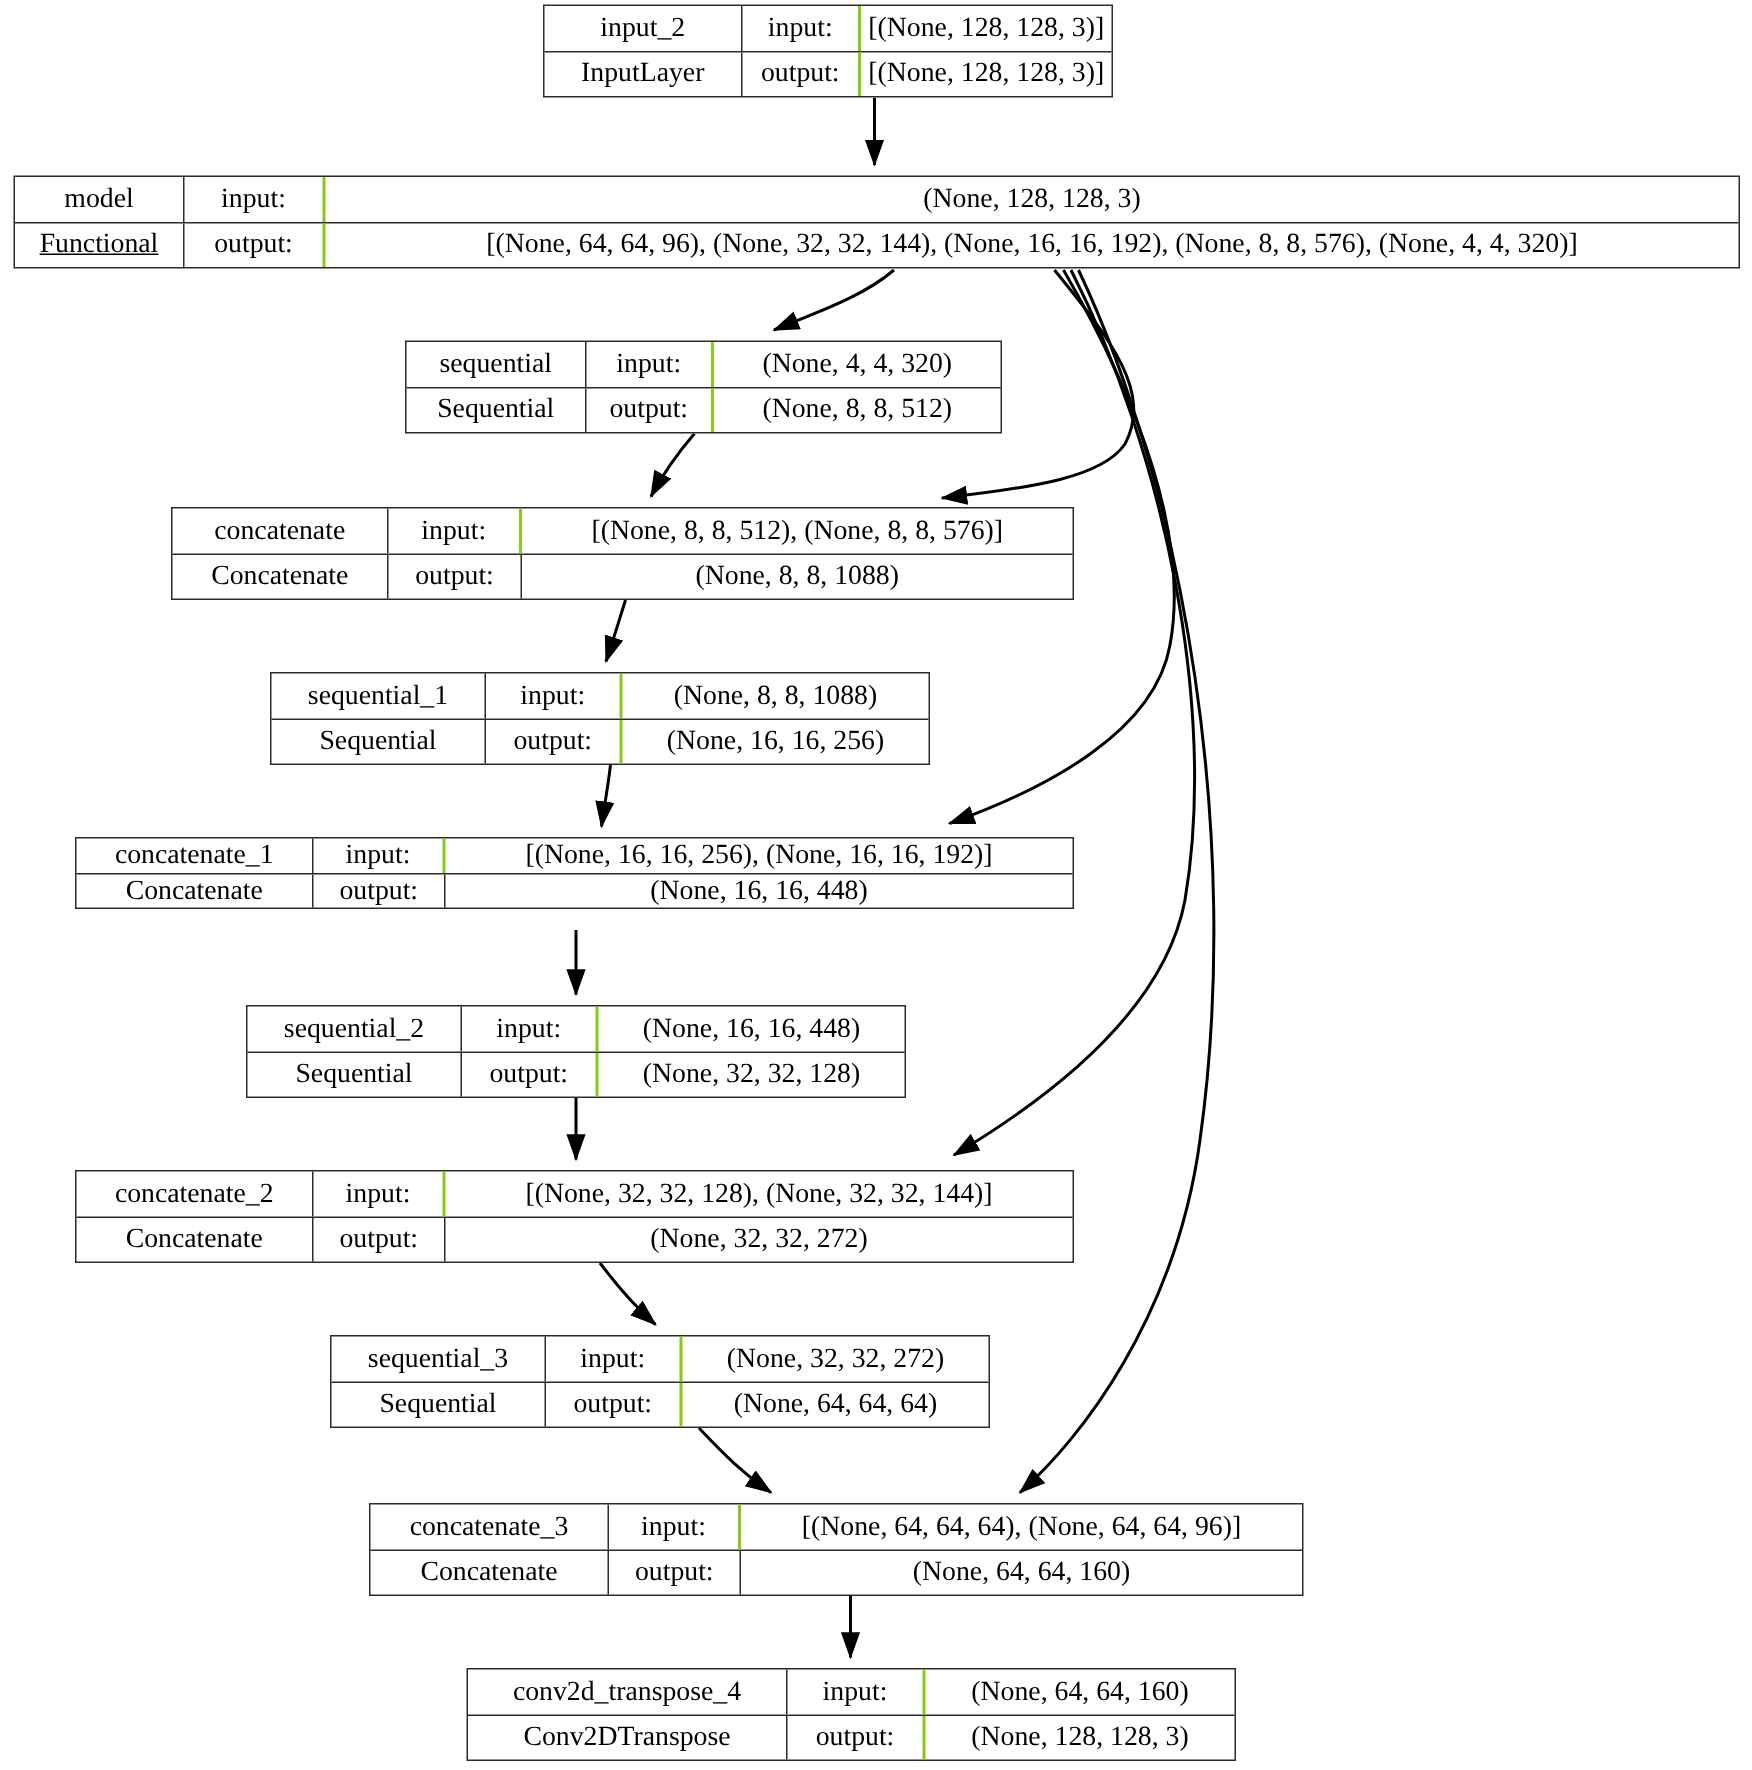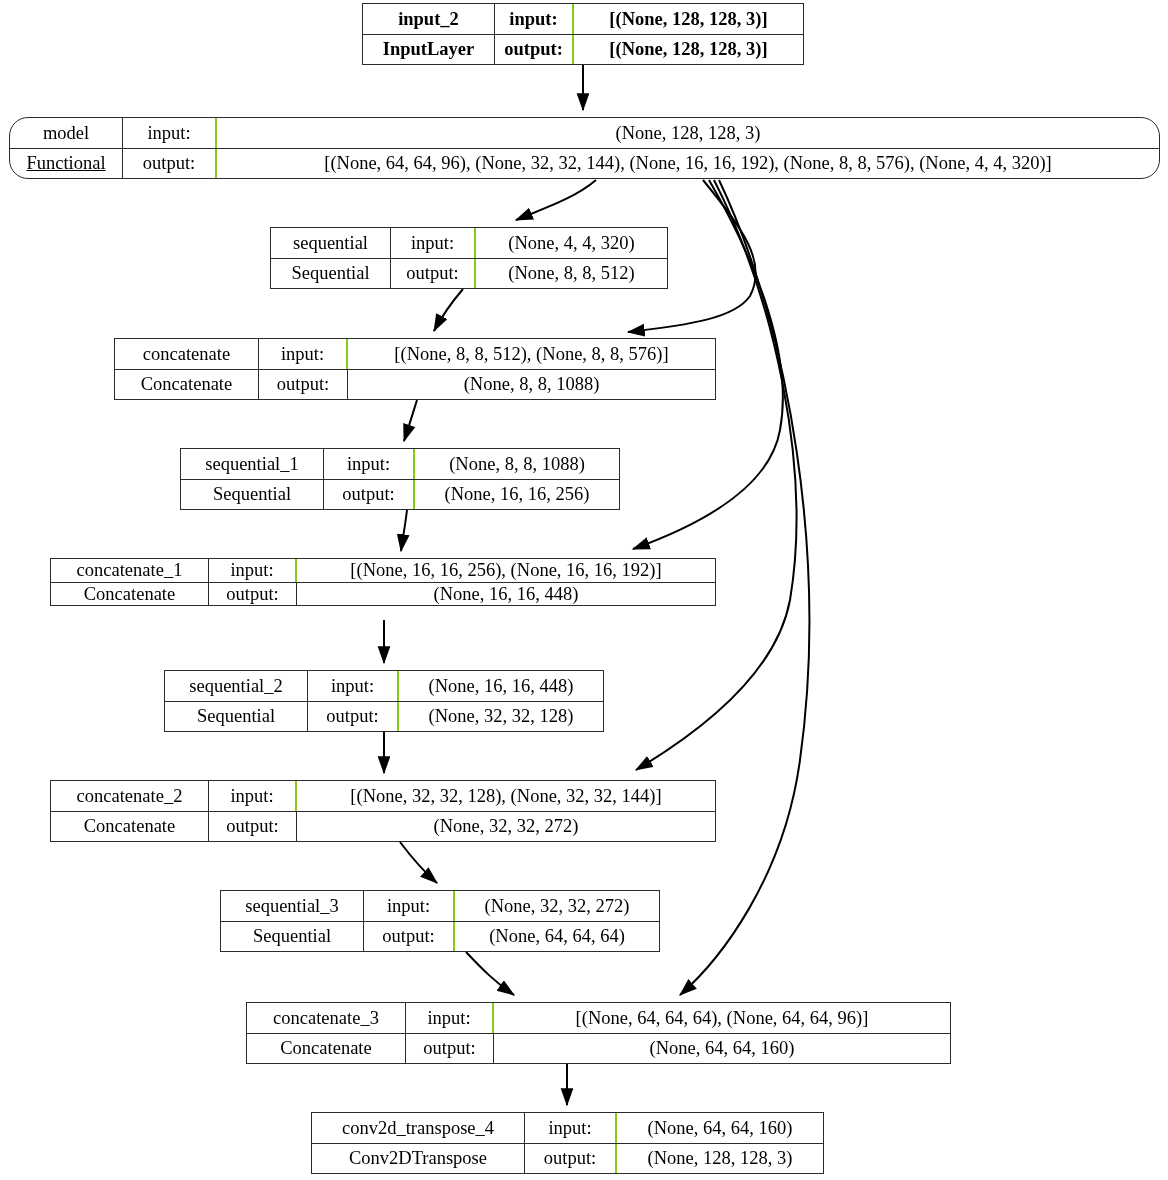--- a/index.html
+++ b/index.html
@@ -103,33 +103,33 @@
 
       <path d="M466,952 C483,970 495,982 514,995"></path>
 
       <path d="M719,180 C790,330 828,560 800,760 C784,878 720,960 680,995"></path>
 
       <path d="M567,1064 L567,1105"></path>
     </g>
   </svg>
 
   <div id="nodes">
-      <div class="node" style="left: 362px; top: 3px; width: 442px; height: 62px; font-weight: bold;">
+      <div class="node" style="left: 362px; top: 3px; width: 380px; height: 62px;">
         <div class="row top">
           <div class="cell name" style="width: 132px;">input_2</div>
           <div class="cell key" style="width: 79px;">input:</div>
           <div class="cell val">[(None, 128, 128, 3)]</div>
         </div>
         <div class="row bot">
           <div class="cell name" style="width: 132px;">InputLayer</div>
           <div class="cell key" style="width: 79px;">output:</div>
           <div class="cell val">[(None, 128, 128, 3)]</div>
         </div>
       </div>
-      <div class="node" style="left: 9px; top: 117px; width: 1151px; height: 62px; border-radius: 19px;">
+      <div class="node" style="left: 9px; top: 117px; width: 1151px; height: 62px;">
         <div class="row top">
           <div class="cell name" style="width: 113px;">model</div>
           <div class="cell key" style="width: 94px;">input:</div>
           <div class="cell val">(None, 128, 128, 3)</div>
         </div>
         <div class="row bot">
           <div class="cell name" style="width: 113px; text-decoration: underline;">Functional</div>
           <div class="cell key" style="width: 94px;">output:</div>
           <div class="cell val">[(None, 64, 64, 96), (None, 32, 32, 144), (None, 16, 16, 192), (None, 8, 8, 576), (None, 4, 4, 320)]</div>
         </div>
@@ -211,21 +211,21 @@
           <div class="cell name" style="width: 143px;">sequential_3</div>
           <div class="cell key" style="width: 91px;">input:</div>
           <div class="cell val">(None, 32, 32, 272)</div>
         </div>
         <div class="row bot">
           <div class="cell name" style="width: 143px;">Sequential</div>
           <div class="cell key" style="width: 91px;">output:</div>
           <div class="cell val">(None, 64, 64, 64)</div>
         </div>
       </div>
-      <div class="node cat" style="left: 246px; top: 1002px; width: 705px; height: 62px;">
+      <div class="node cat" style="left: 246px; top: 1002px; width: 623px; height: 62px;">
         <div class="row top">
           <div class="cell name" style="width: 159px;">concatenate_3</div>
           <div class="cell key" style="width: 88px;">input:</div>
           <div class="cell val">[(None, 64, 64, 64), (None, 64, 64, 96)]</div>
         </div>
         <div class="row bot">
           <div class="cell name" style="width: 159px;">Concatenate</div>
           <div class="cell key" style="width: 88px;">output:</div>
           <div class="cell val">(None, 64, 64, 160)</div>
         </div>

